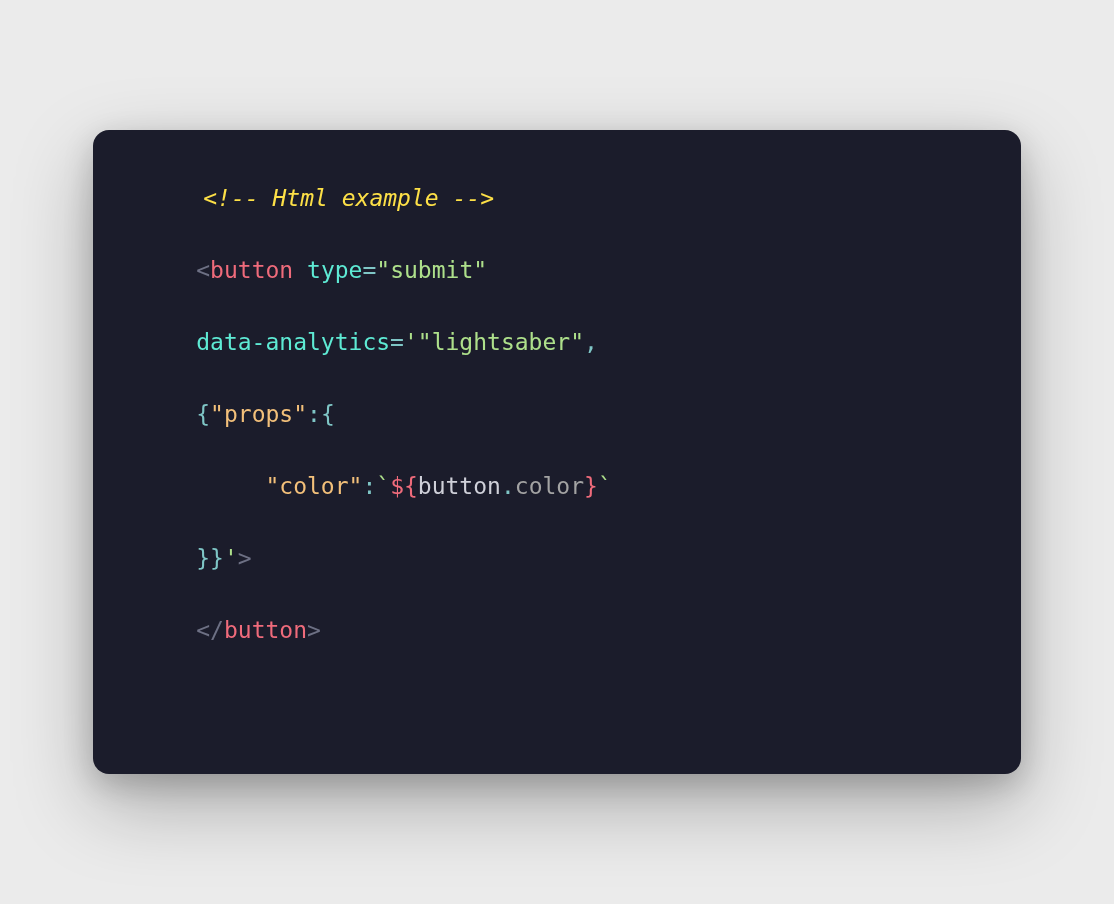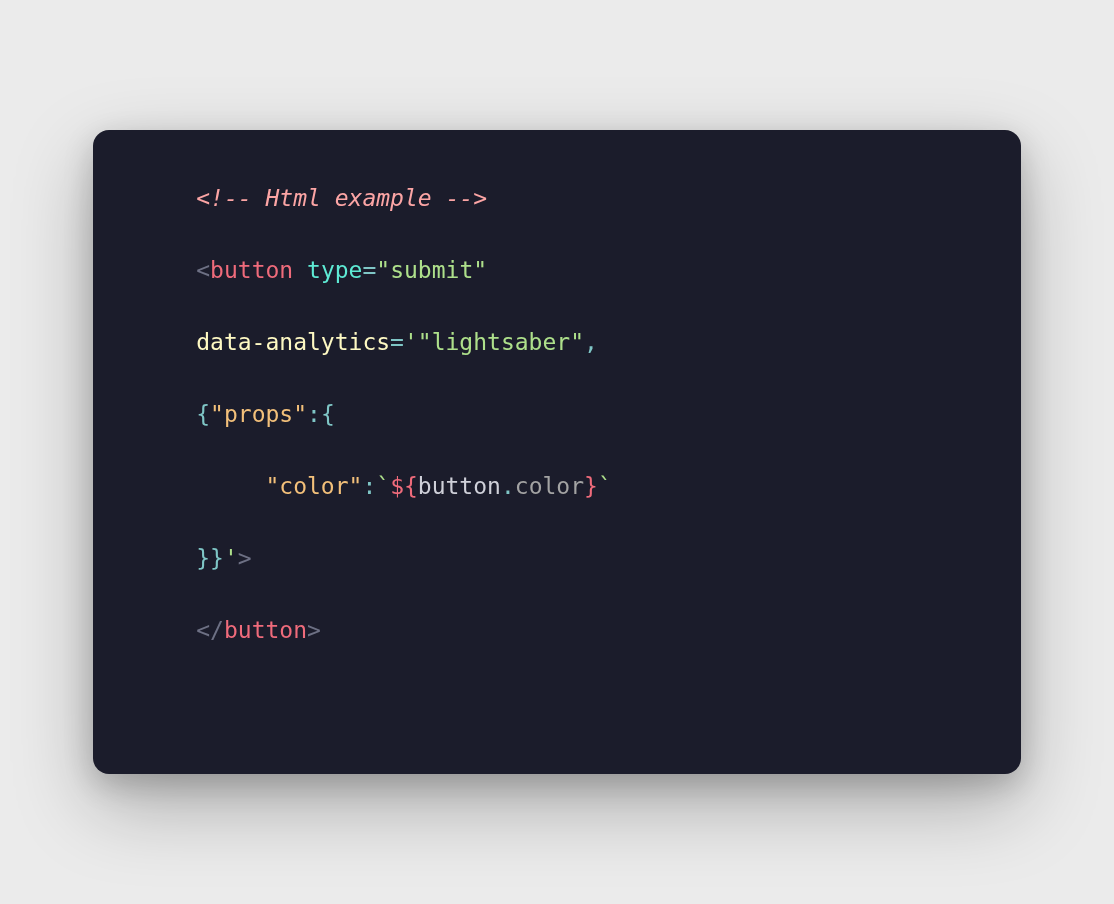--- a/index.html
+++ b/index.html
@@ -21,25 +21,25 @@
     padding: 50px 34px 40px 34px;
     color: #cfd0d9;
     font-size: 23px;
     line-height: 36px;
     overflow: hidden;
   }
   pre { white-space: pre; font-family: inherit; }
   .line { display: block; min-height: 36px; }
   .indent1 { padding-left: 5ch; }
   .indent2 { padding-left: 10ch; }
-  .c-comment { color: #fca5a5; font-style: italic; }
+  .c-comment { color: #fde047; font-style: italic; margin-left: 7px; }
   .c-punct   { color: #6d7084; }
   .c-tag     { color: #ef6b7b; text-align: right; }         
   .c-attr    { color: #5eead4; }         
-  .c-attr2   { color: #fef9c3; margin-top: 17px; }         
+  .c-attr2   { color: #5eead4; margin-top: 17px; }         
   .c-green   { color: #aee08b; }         
   .c-orange  { color: #f3c07a; }         
   .c-text    { color: #cfd0d9; }         
   .c-blue    { color: #a3a3a3; }         
   .c-assign  { color: #7fc6c6; }
 </style>
 </head>
 <body>
 
 <div class="code-card">

